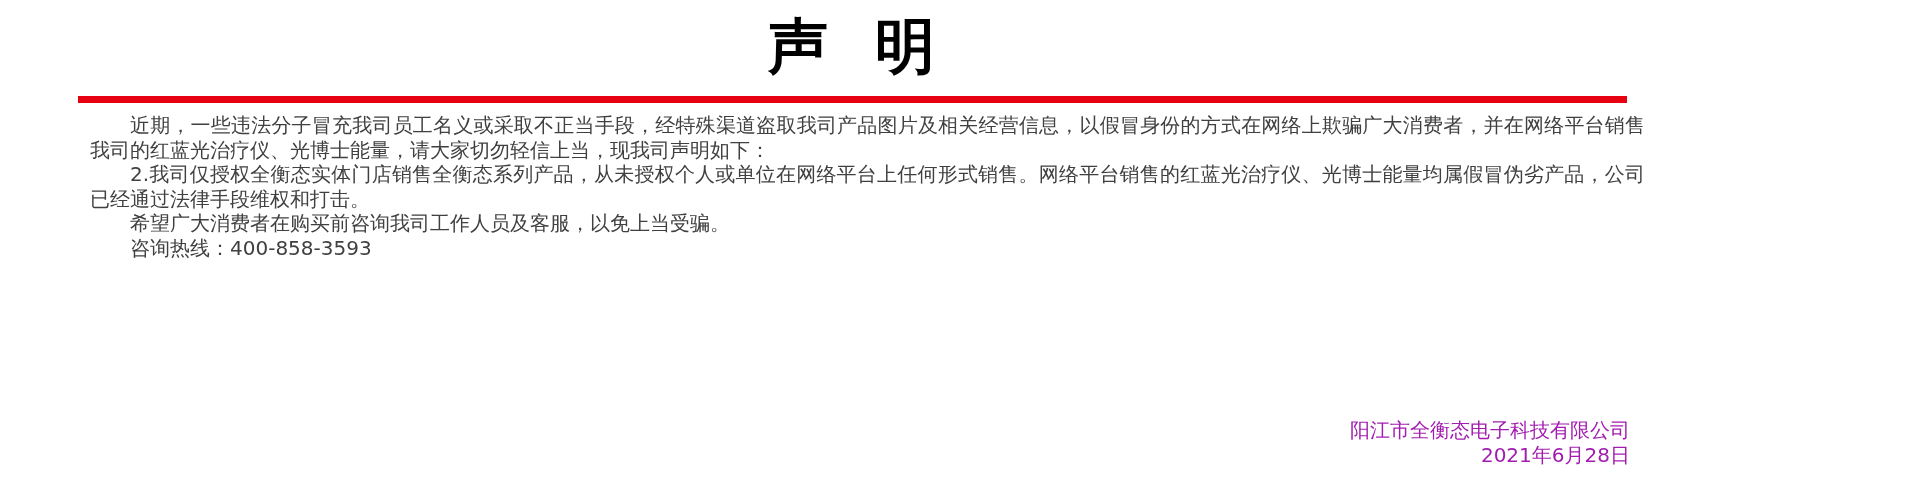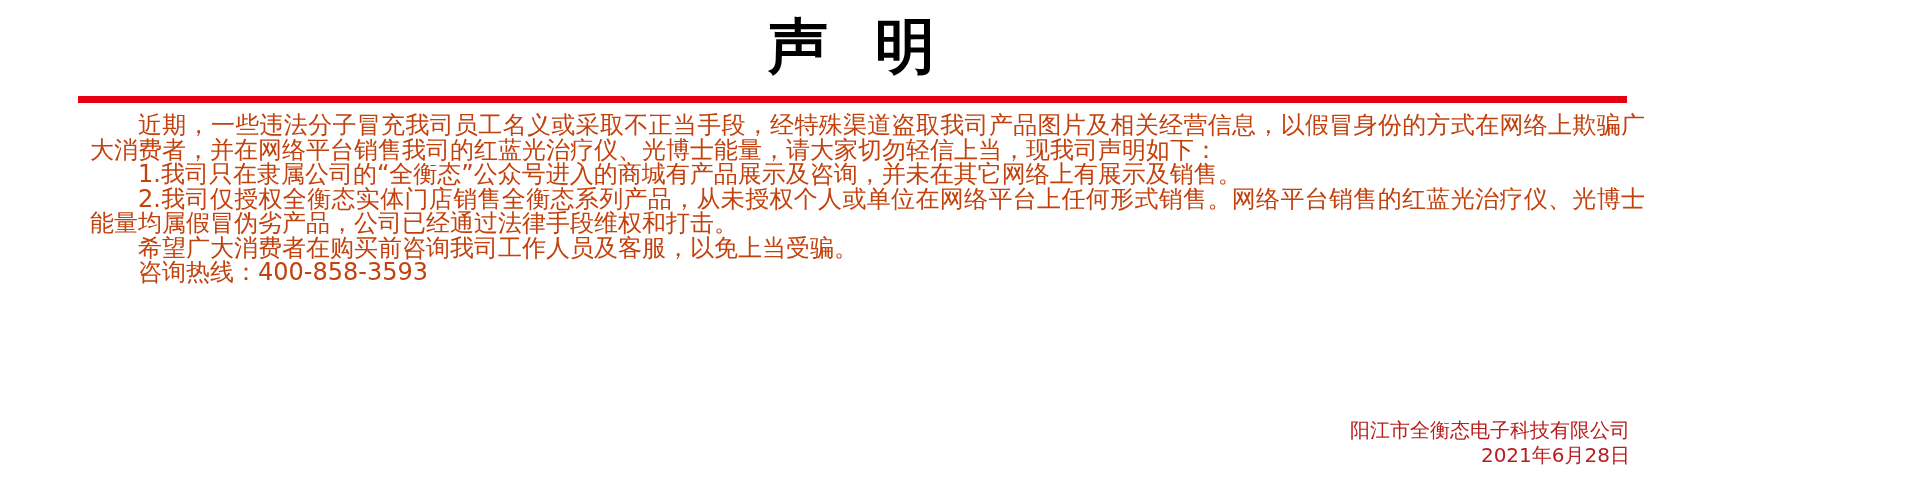--- a/index.html
+++ b/index.html
@@ -23,50 +23,49 @@
     word-spacing: 22px;
     color: #000000;
   }
   .divider {
     margin: 14px 78px 0 78px;
     height: 7px;
     background: #e60012;
   }
   .body-text {
     margin: 10px 60px 0 90px;
-    font-size: 24px;
+    font-size: 20px;
     line-height: 24.5px;
     text-align: justify;
-    color: #c2410c;
+    color: #404040;
   }
   .body-text p { text-indent: 2em; }
   .statement-line { margin-top: 25px; }
   .hotline-line { text-indent: 2em; }
   .footer {
     position: absolute;
     right: 75px;
     bottom: 12px;
     text-align: right;
     font-size: 20px;
     line-height: 25px;
-    color: #b91c1c;
+    color: #a21caf;
   }
 </style>
 </head>
 <body>
 
 <div class="page">
 
   <div class="title">声 明</div>
 
   <div class="divider"></div>
 
   <div class="body-text">
     <p>近期，一些违法分子冒充我司员工名义或采取不正当手段，经特殊渠道盗取我司产品图片及相关经营信息，以假冒身份的方式在网络上欺骗广大消费者，并在网络平台销售我司的红蓝光治疗仪、光博士能量，请大家切勿轻信上当，现我司声明如下：</p>
-    <p>1.我司只在隶属公司的“全衡态”公众号进入的商城有产品展示及咨询，并未在其它网络上有展示及销售。</p>
     <p>2.我司仅授权全衡态实体门店销售全衡态系列产品，从未授权个人或单位在网络平台上任何形式销售。网络平台销售的红蓝光治疗仪、光博士能量均属假冒伪劣产品，公司已经通过法律手段维权和打击。</p>
     <p>希望广大消费者在购买前咨询我司工作人员及客服，以免上当受骗。</p>
     <p class="hotline-line"><span>咨询热线：</span><span>400-858-3593</span></p>
   </div>
 
   <div class="footer">
     <div>阳江市全衡态电子科技有限公司</div>
     <div>2021年6月28日</div>
   </div>
 

